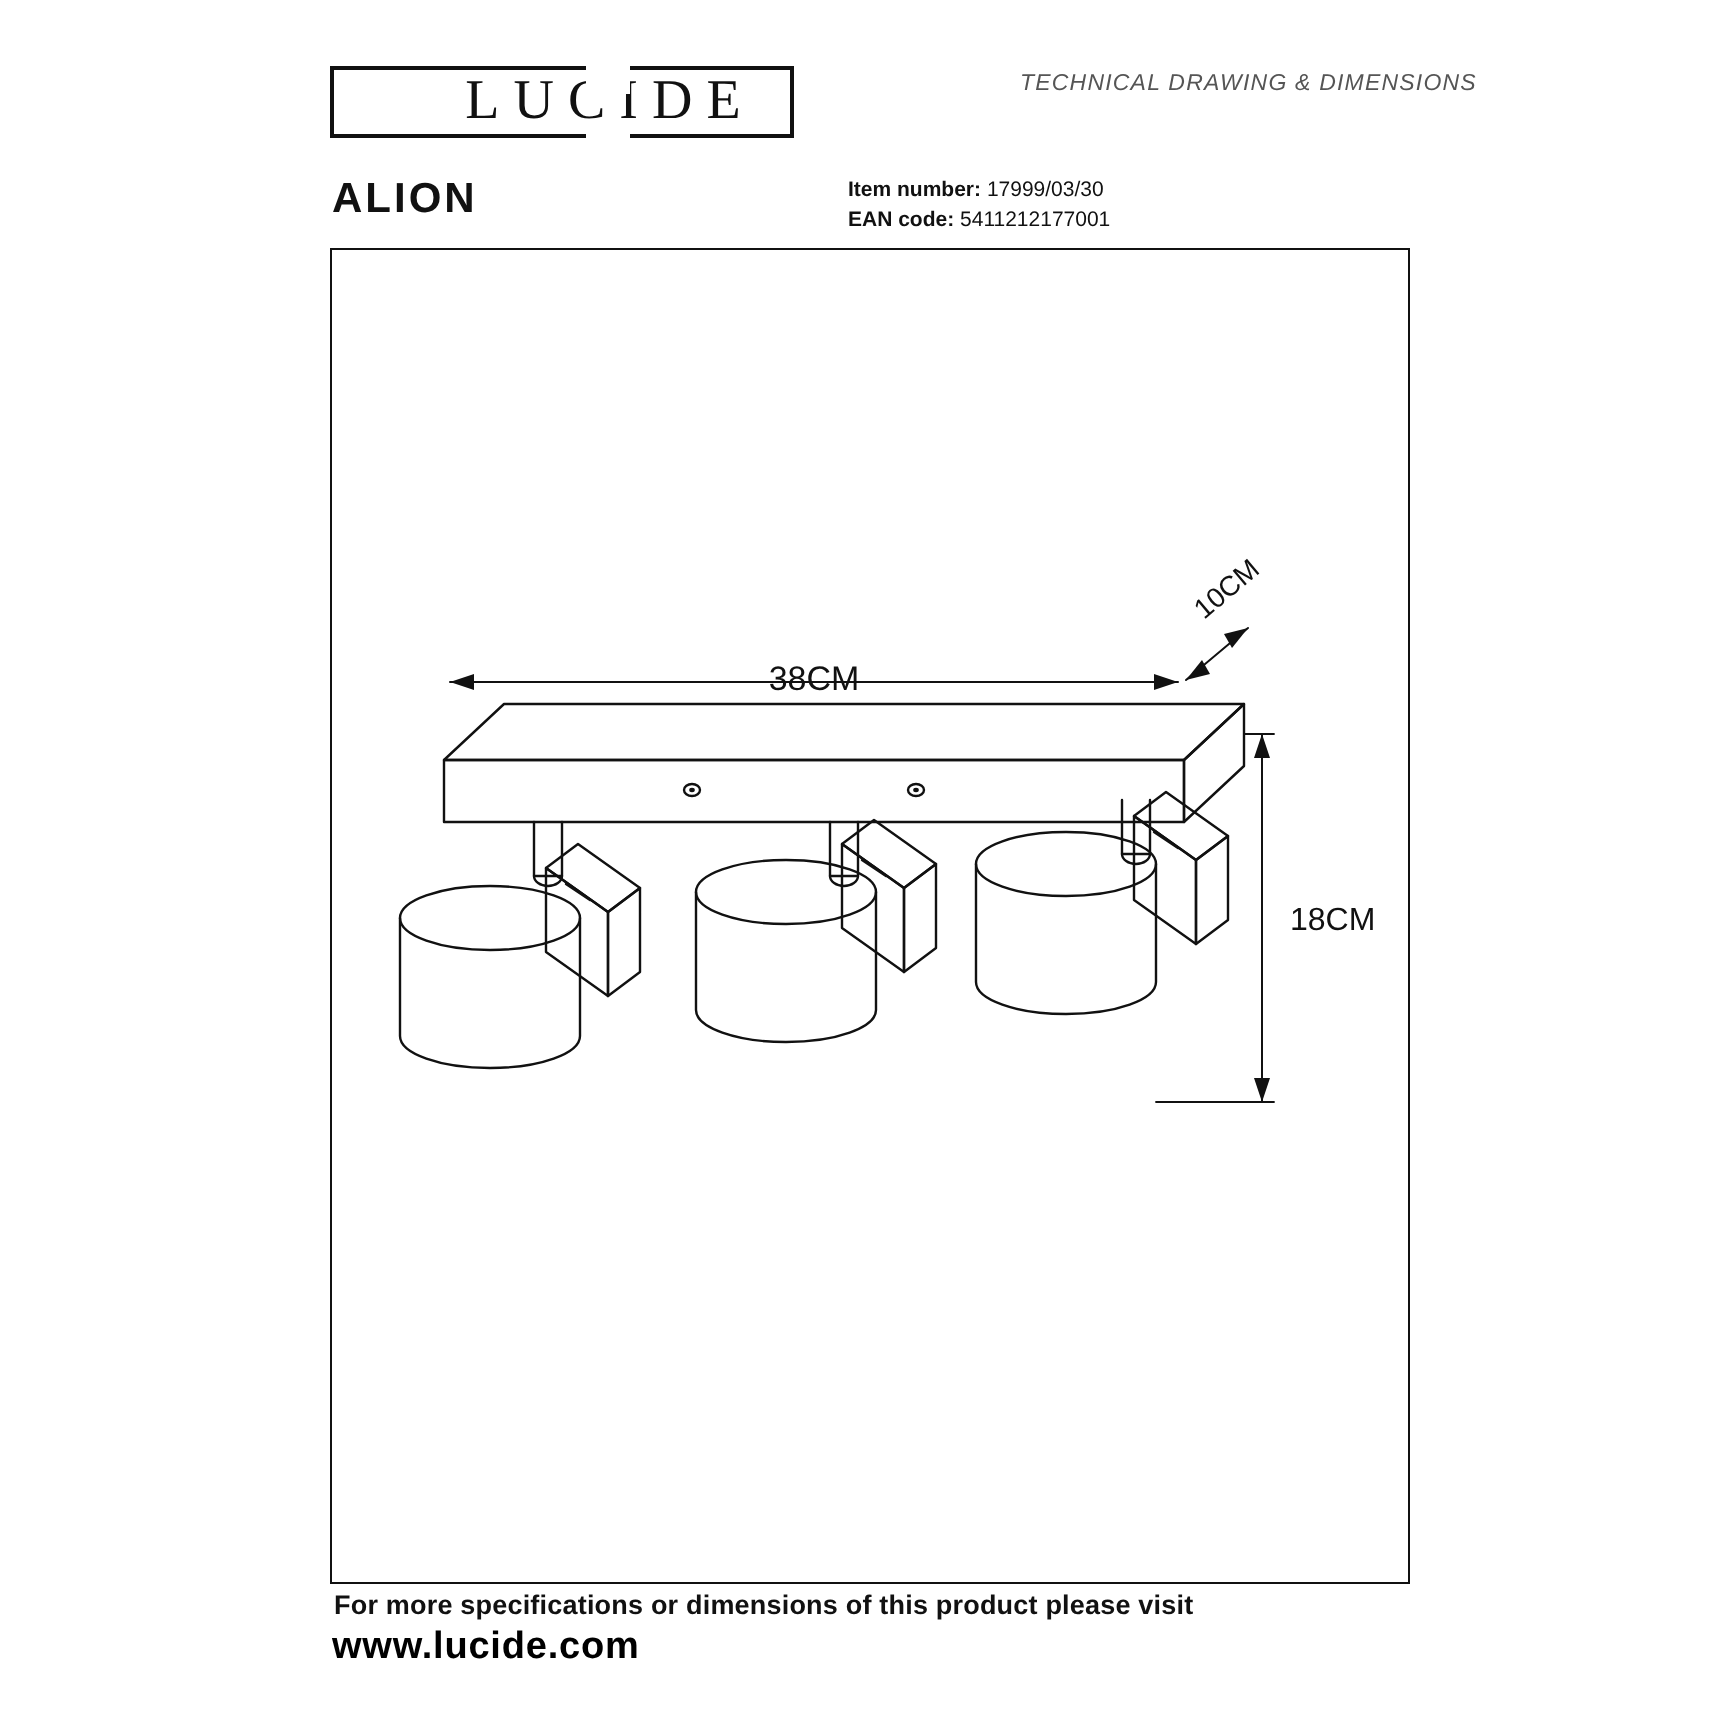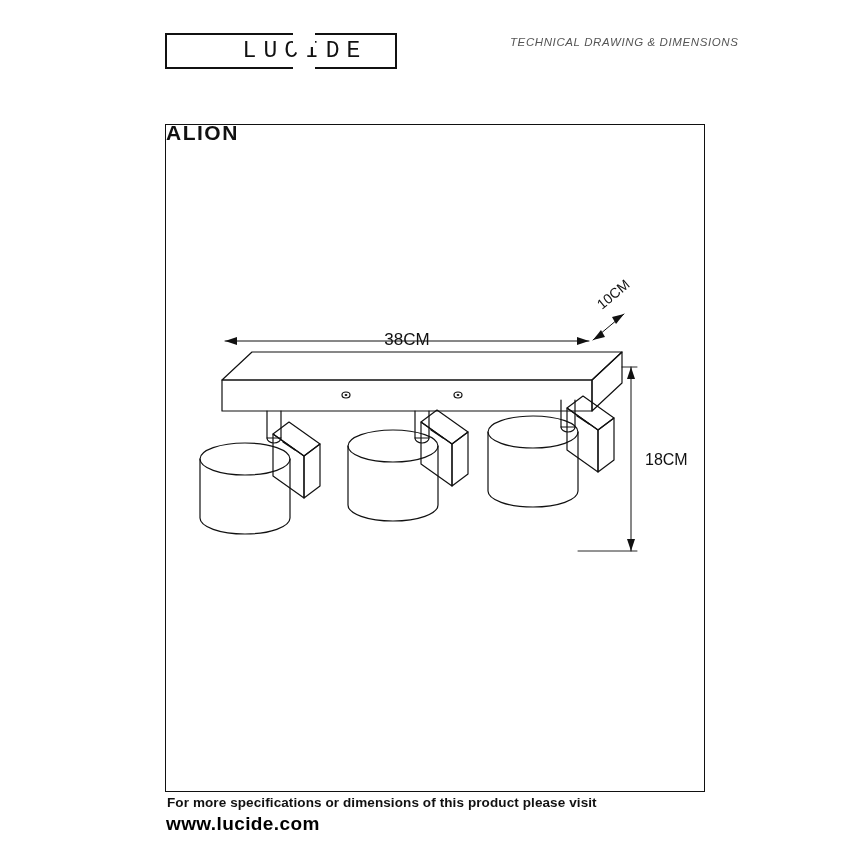--- a/index.html
+++ b/index.html
@@ -39,25 +39,25 @@
     border: 2px solid #111;
     box-sizing: border-box;
   }
   .logo-text {
     position: absolute;
     left: 0; top: 0;
     width: 280px;
     height: 36px;
     line-height: 36px;
     text-align: center;
-    font-size: 23px;
+    font-size: 28px;
     letter-spacing: 7px;
     font-weight: 400;
     color: #111;
-    font-family: Liberation Mono, monospace;
+    font-family: Liberation Serif, serif;
   }
   
   .logo-notch {
     position: absolute;
     left: 128px;
     top: -6px;
     width: 22px;
     height: 20px;
     background: #ffffff;
   }
@@ -81,21 +81,20 @@
   }
 
   .product-name {
     position: absolute;
     left: 166px;
     top: 88px;
     font-size: 21px;
     font-weight: bold;
     letter-spacing: 1.5px;
     color: #111;
-    margin-top: 33px;
   }
 
   .meta {
     position: absolute;
     left: 424px;
     top: 88px;
     font-size: 10.5px;
     line-height: 15px;
     color: #111;
   }
@@ -157,20 +156,30 @@
     <div class="logo-box"></div>
     <div class="logo-text">LUCIDE</div>
     <div class="logo-notch"></div>
     <div class="logo-notch2"></div>
   </div>
 
   <div class="tech-title">TECHNICAL DRAWING &amp; DIMENSIONS</div>
 
   <div class="product-name">ALION</div>
 
+  <div class="meta">
+    <div>
+      <b>Item number:</b>
+      <span>17999/03/30</span>
+    </div>
+    <div>
+      <b>EAN code:</b>
+      <span>5411212177001</span>
+    </div>
+  </div>
 
   <div class="frame"></div>
 
   <div class="drawing">
     <svg width="540" height="668" viewBox="0 0 540 668" xmlns="http://www.w3.org/2000/svg">
       <g fill="none" stroke="#111111" stroke-width="1.2" stroke-linejoin="round" stroke-linecap="round">
 
         <path d="M 57 256 L 57 287 L 427 287 L 427 256 Z"></path>
 
         <path d="M 57 256 L 87 228 L 457 228 L 427 256 Z"></path>

